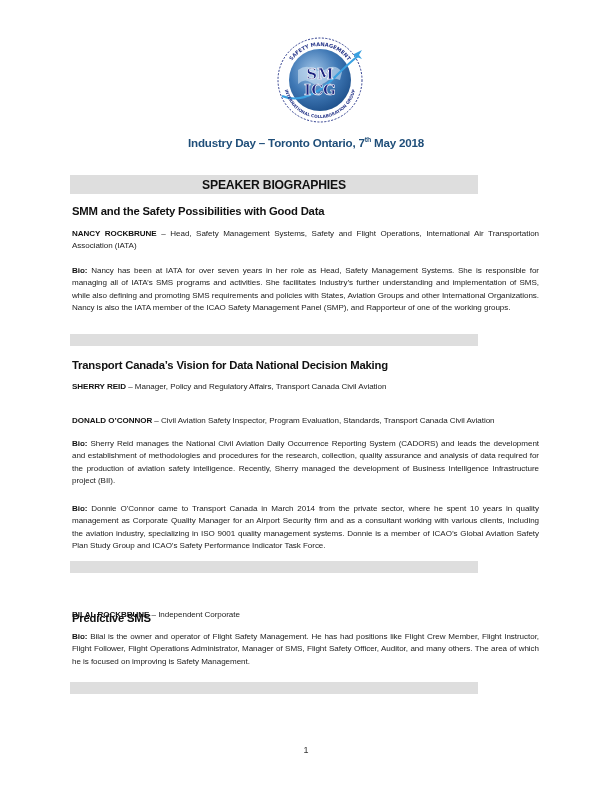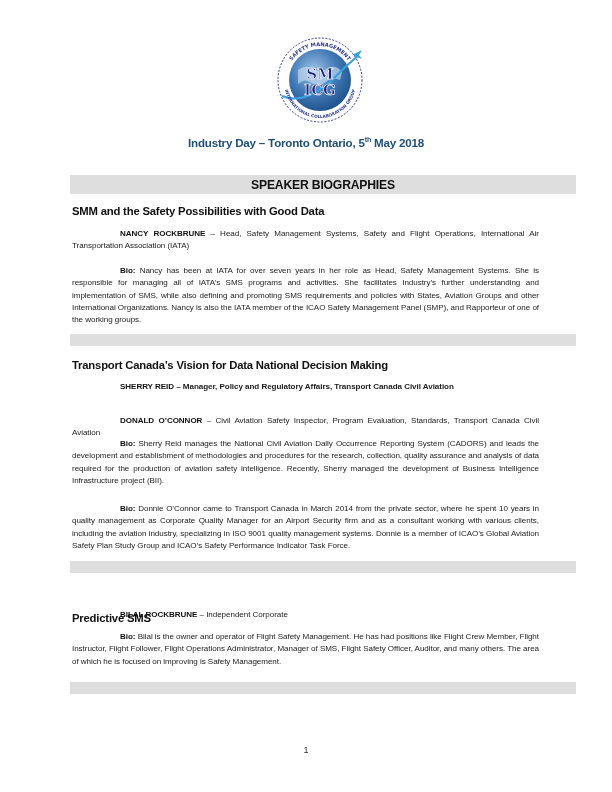--- a/index.html
+++ b/index.html
@@ -2,29 +2,29 @@
 <html><head>
 <meta charset="utf-8">
 <style>
   html, body { margin:0; padding:0; background:#ffffff; }
   body { width:612px; height:792px; position:relative; overflow:hidden;
          font-family: "Liberation Sans", sans-serif; color:#1a1a1a; }
   .logo { position:absolute; left:276px; top:36px; width:88px; height:88px; }
   .event-title { position:absolute; left:0; width:612px; top:136px; text-align:center;
          font-size:11.6px; font-weight:bold; color:#1f4e79; letter-spacing:-0.2px; }
   .event-title sup { font-size:7px; }
-  .bar { position:absolute; left:70px; width:506px; background:#dedede; }
+  .bar { position:absolute; left:70px; width:408px; background:#dedede; }
   .header-bar { top:175px; height:19px; display:flex; align-items:center; justify-content:center;
          font-size:12.2px; font-weight:bold; color:#111; letter-spacing:-0.2px; }
   .sep { height:12px; }
   .section-title { position:absolute; left:72px; font-size:11.3px; font-weight:bold; 
          color:#111; letter-spacing:-0.2px; }
   .p { position:absolute; left:72px; width:467px; font-size:8.05px; line-height:12.3px;
        text-align:justify; color:#1c1c1c; letter-spacing:-0.05px; }
-  .p b { color:#111;margin-left:48px; }
+  .p b { color:#111; }
   .pagenum { position:absolute; left:0; width:612px; top:745px; text-align:center; font-size:9px; color:#333; }
 </style>
 </head>
 <body>
 
 <svg class="logo" viewBox="0 0 88 88">
   <defs>
     <radialGradient id="globe" cx="40%" cy="35%" r="70%">
       <stop offset="0%" stop-color="#9fc3e6"></stop>
       <stop offset="55%" stop-color="#3f78b5"></stop>
@@ -41,31 +41,31 @@
   <text font-family="DejaVu Sans, sans-serif" font-size="5.2" font-weight="bold" fill="#2b3a8c">
     <textPath href="#ringTop" startOffset="50%" text-anchor="middle">SAFETY MANAGEMENT</textPath>
   </text>
   <text font-family="DejaVu Sans, sans-serif" font-size="4.2" font-weight="bold" fill="#2b3a8c">
     <textPath href="#ringBot" startOffset="50%" text-anchor="middle">INTERNATIONAL COLLABORATION GROUP</textPath>
   </text>
   <text x="44" y="43" text-anchor="middle" font-family="DejaVu Serif, serif" font-size="15" font-weight="bold" fill="#1a237e" stroke="#ffffff" stroke-width="0.6">SM</text>
   <text x="44" y="59" text-anchor="middle" font-family="DejaVu Serif, serif" font-size="15" font-weight="bold" fill="#1a237e" stroke="#ffffff" stroke-width="0.6">ICG</text>
 </svg>
 
-<div class="event-title"><span>Industry Day – Toronto Ontario, 5</span><sup>th</sup><span> May 2018</span></div>
+<div class="event-title"><span>Industry Day – Toronto Ontario, 7</span><sup>th</sup><span> May 2018</span></div>
 
 <div class="bar header-bar">SPEAKER BIOGRAPHIES</div>
 
 <div class="section-title" style="top:205px;">SMM and the Safety Possibilities with Good Data</div>
 <div class="p" style="top:228px;"><b>NANCY ROCKBRUNE</b><span> – Head, Safety Management Systems, Safety and Flight Operations, International Air Transportation Association (IATA)</span></div>
 <div class="p" style="top:265px;"><b>Bio:</b><span> Nancy has been at IATA for over seven years in her role as Head, Safety Management Systems. She is responsible for managing all of IATA’s SMS programs and activities. She facilitates Industry’s further understanding and implementation of SMS, while also defining and promoting SMS requirements and policies with States, Aviation Groups and other International Organizations. Nancy is also the IATA member of the ICAO Safety Management Panel (SMP), and Rapporteur of one of the working groups.</span></div>
 <div class="bar sep" style="top:334px;"></div>
 
 <div class="section-title" style="top:359px;">Transport Canada’s Vision for Data National Decision Making</div>
-<div class="p" style="top:381px;font-weight:bold;"><b>SHERRY REID</b><span> – Manager, Policy and Regulatory Affairs, Transport Canada Civil Aviation</span></div>
+<div class="p" style="top:381px;"><b>SHERRY REID</b><span> – Manager, Policy and Regulatory Affairs, Transport Canada Civil Aviation</span></div>
 <div class="p" style="top:415px;"><b>DONALD O’CONNOR</b><span> – Civil Aviation Safety Inspector, Program Evaluation, Standards, Transport Canada Civil Aviation</span></div>
 <div class="p" style="top:438px;"><b>Bio:</b><span> Sherry Reid manages the National Civil Aviation Daily Occurrence Reporting System (CADORS) and leads the development and establishment of methodologies and procedures for the research, collection, quality assurance and analysis of data required for the production of aviation safety intelligence. Recently, Sherry managed the development of Business Intelligence Infrastructure project (BII).</span></div>
 <div class="p" style="top:503px;"><b>Bio:</b><span> Donnie O’Connor came to Transport Canada in March 2014 from the private sector, where he spent 10 years in quality management as Corporate Quality Manager for an Airport Security firm and as a consultant working with various clients, including the aviation industry, specializing in ISO 9001 quality management systems. Donnie is a member of ICAO’s Global Aviation Safety Plan Study Group and ICAO’s Safety Performance Indicator Task Force.</span></div>
 <div class="bar sep" style="top:561px;"></div>
 
 <div class="section-title" style="top:612px;">Predictive SMS</div>
 <div class="p" style="top:609px;"><b>BILAL ROCKBRUNE</b><span> – Independent Corporate</span></div>
 <div class="p" style="top:631px;"><b>Bio:</b><span> Bilal is the owner and operator of Flight Safety Management. He has had positions like Flight Crew Member, Flight Instructor, Flight Follower, Flight Operations Administrator, Manager of SMS, Flight Safety Officer, Auditor, and many others. The area of which he is focused on improving is Safety Management.</span></div>
 <div class="bar sep" style="top:682px;"></div>
 

